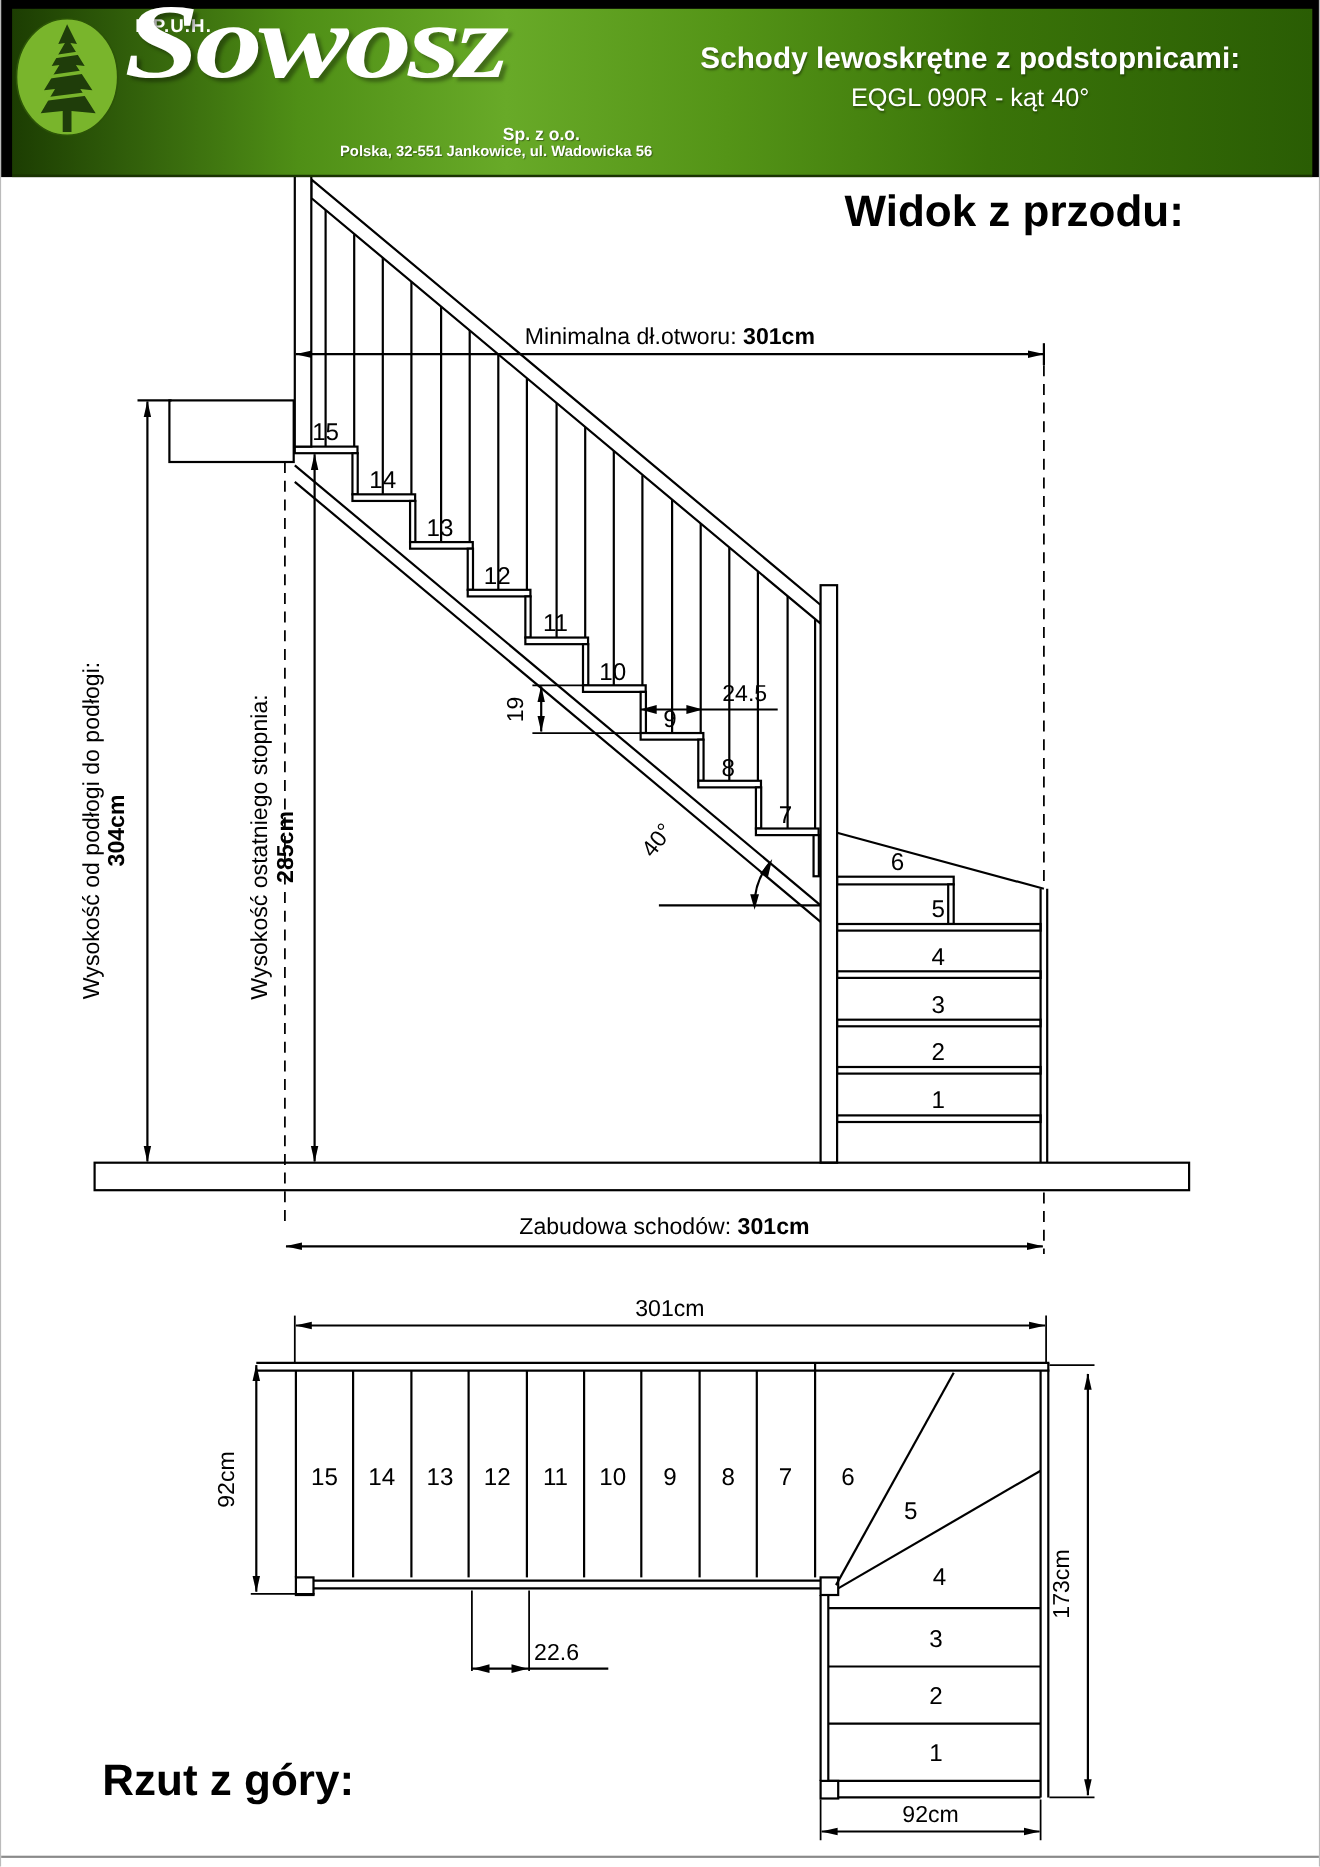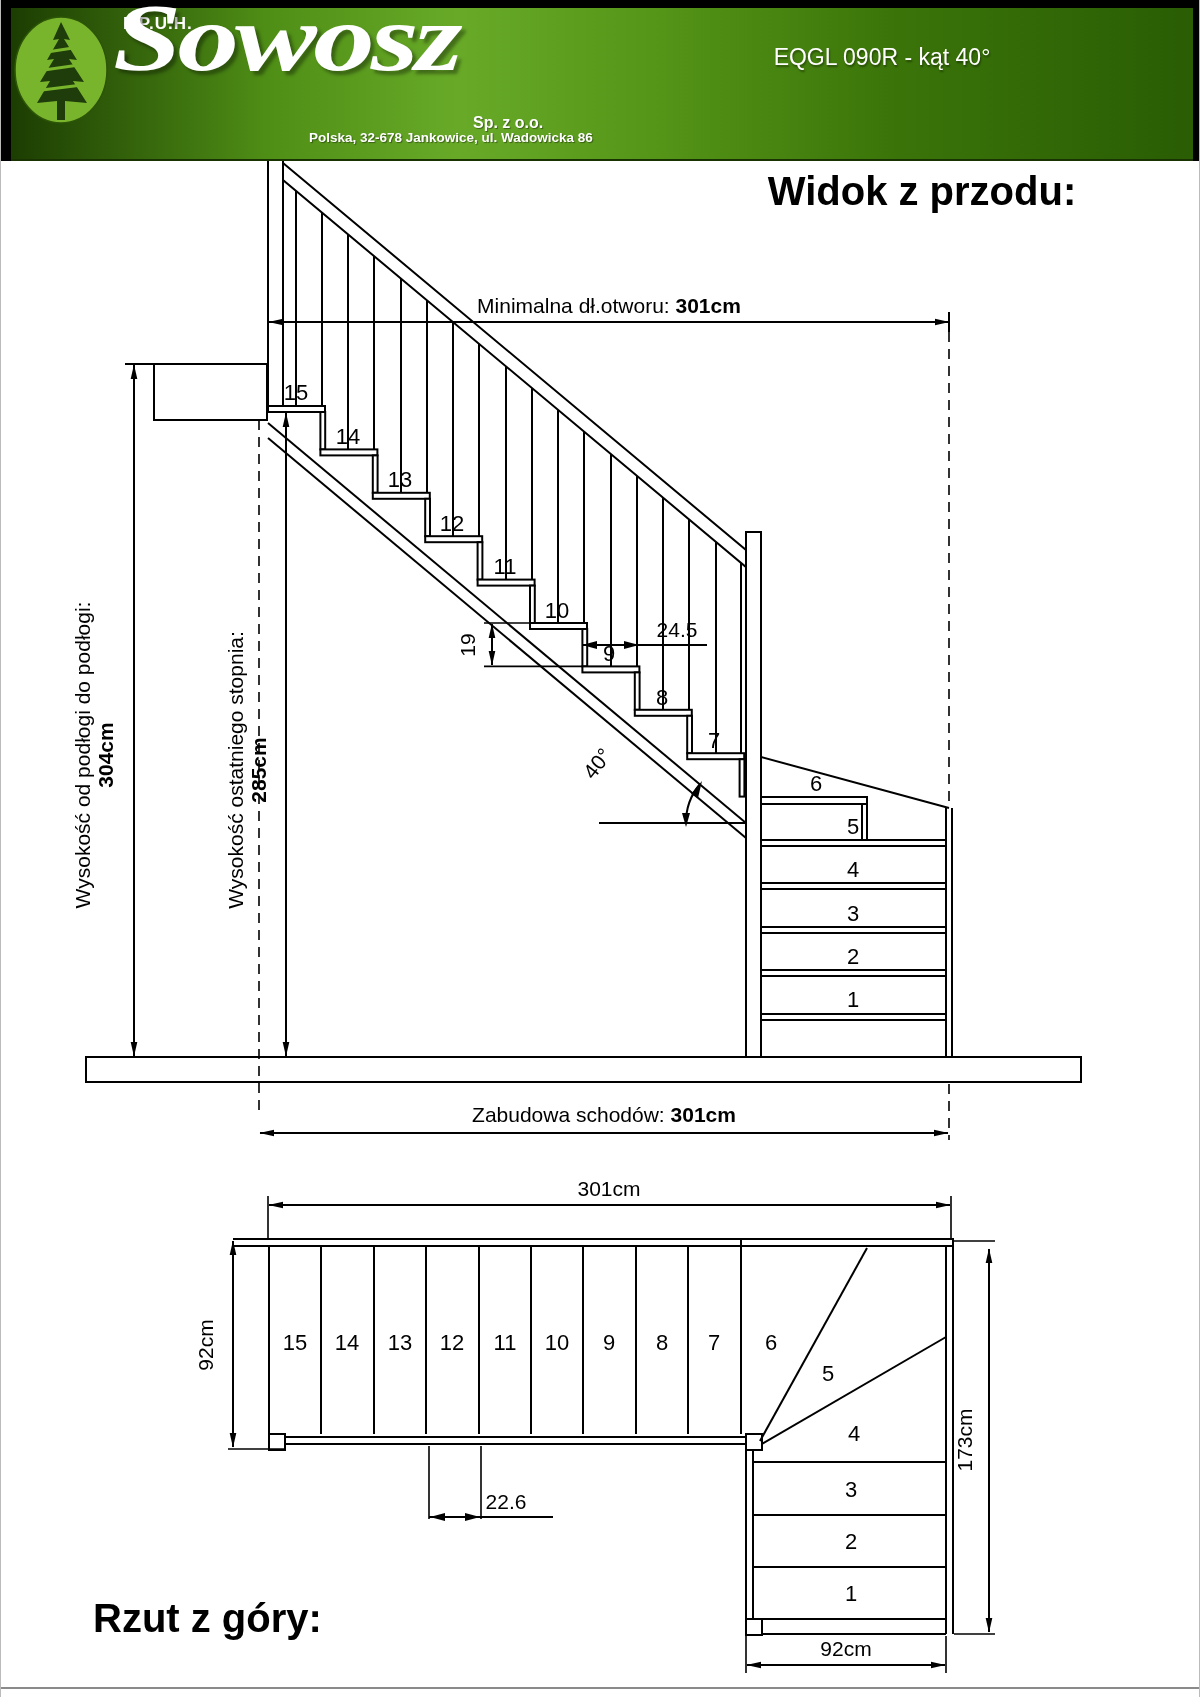--- a/index.html
+++ b/index.html
@@ -8,21 +8,21 @@
   
   .header{position:absolute;left:0;top:0;width:1200px;height:161px;background:#000;}
   .header-band{position:absolute;left:10px;top:8px;right:8px;bottom:0;
      background:linear-gradient(90deg,#1c3d02 0%,#4f8f16 22%,#68aa28 38%,#549417 55%,#3a7409 75%,#2a5d04 100%);
      border-bottom:2px solid #1a3302;}
   .hdr-txt{position:absolute;color:#fff;white-space:nowrap;}
   .ppuh{left:112px;top:6px;font-size:17px;font-weight:bold;letter-spacing:1px;}
   .sowosz{left:102px;top:-26px;font-family:"Liberation Serif",serif;font-style:italic;font-weight:bold;
      font-size:96px;letter-spacing:-3px;transform:scaleX(1.28);transform-origin:left top;
      text-shadow:3px 4px 3px rgba(0,0,0,.35);}
-  .spzoo{left:446px;top:106px;font-size:16px;font-weight:bold;text-shadow:1px 1px 1px rgba(0,0,0,.4);margin-left:16px;}
+  .spzoo{left:446px;top:106px;font-size:16px;font-weight:bold;text-shadow:1px 1px 1px rgba(0,0,0,.4);}
   .addr{left:298px;top:122px;font-size:13.5px;font-weight:bold;text-shadow:1px 1px 1px rgba(0,0,0,.4);}
   .hdr-title{position:absolute;left:575px;right:15px;top:30px;text-align:center;color:#fff;}
   .hdr-title .t1{font-size:27px;font-weight:bold;text-shadow:1px 2px 2px rgba(0,0,0,.4);}
   .hdr-title .t2{font-size:23px;margin-top:6px;text-shadow:1px 2px 2px rgba(0,0,0,.4);}
   .logo-svg{position:absolute;left:0;top:0;}
   .bottom-rule{position:absolute;left:0;top:1687px;width:1200px;height:2px;background:#8a8a8a;}
   
   svg.draw{position:absolute;left:0;top:0;}
   svg.draw line, svg.draw path, svg.draw polygon, svg.draw rect, svg.draw ellipse{stroke:#000;stroke-width:2;fill:none;}
   svg.draw .fw{fill:#fff;}
@@ -302,21 +302,22 @@
         <g>
           <path fill="#1f3d0a" d="M50,14 L59,32 L53,31 L66,52 L58,51 L73,74 L62,73 L76,95 L54,93 L54,112 L46,112 L46,93 L26,95 L39,73 L29,74 L43,51 L36,52 L48,31 L42,32 Z"></path>
           <line x1="36" y1="44" x2="62" y2="40" stroke="#79b52c" stroke-width="3"></line>
           <line x1="33" y1="62" x2="68" y2="57" stroke="#79b52c" stroke-width="3"></line>
           <line x1="31" y1="82" x2="71" y2="77" stroke="#79b52c" stroke-width="3"></line>
         </g>
       </svg>
       <div class="hdr-txt ppuh">P.P.U.H.</div>
       <div class="hdr-txt sowosz">Sowosz</div>
       <div class="hdr-txt spzoo">Sp. z o.o.</div>
-      <div class="hdr-txt addr">Polska, 32-678 Jankowice, ul. Wadowicka 86</div>
+      <div class="hdr-txt addr">Polska, 32-551 Jankowice, ul. Wadowicka 56</div>
       <div class="hdr-title">
+        <div class="t1">Schody lewoskrętne z podstopnicami:</div>
         <div class="t2">EQGL 090R - kąt 40°</div>
       </div>
     </div>
   </div>
 
   <div class="bottom-rule"></div>
 </div>
 
 </body></html>

